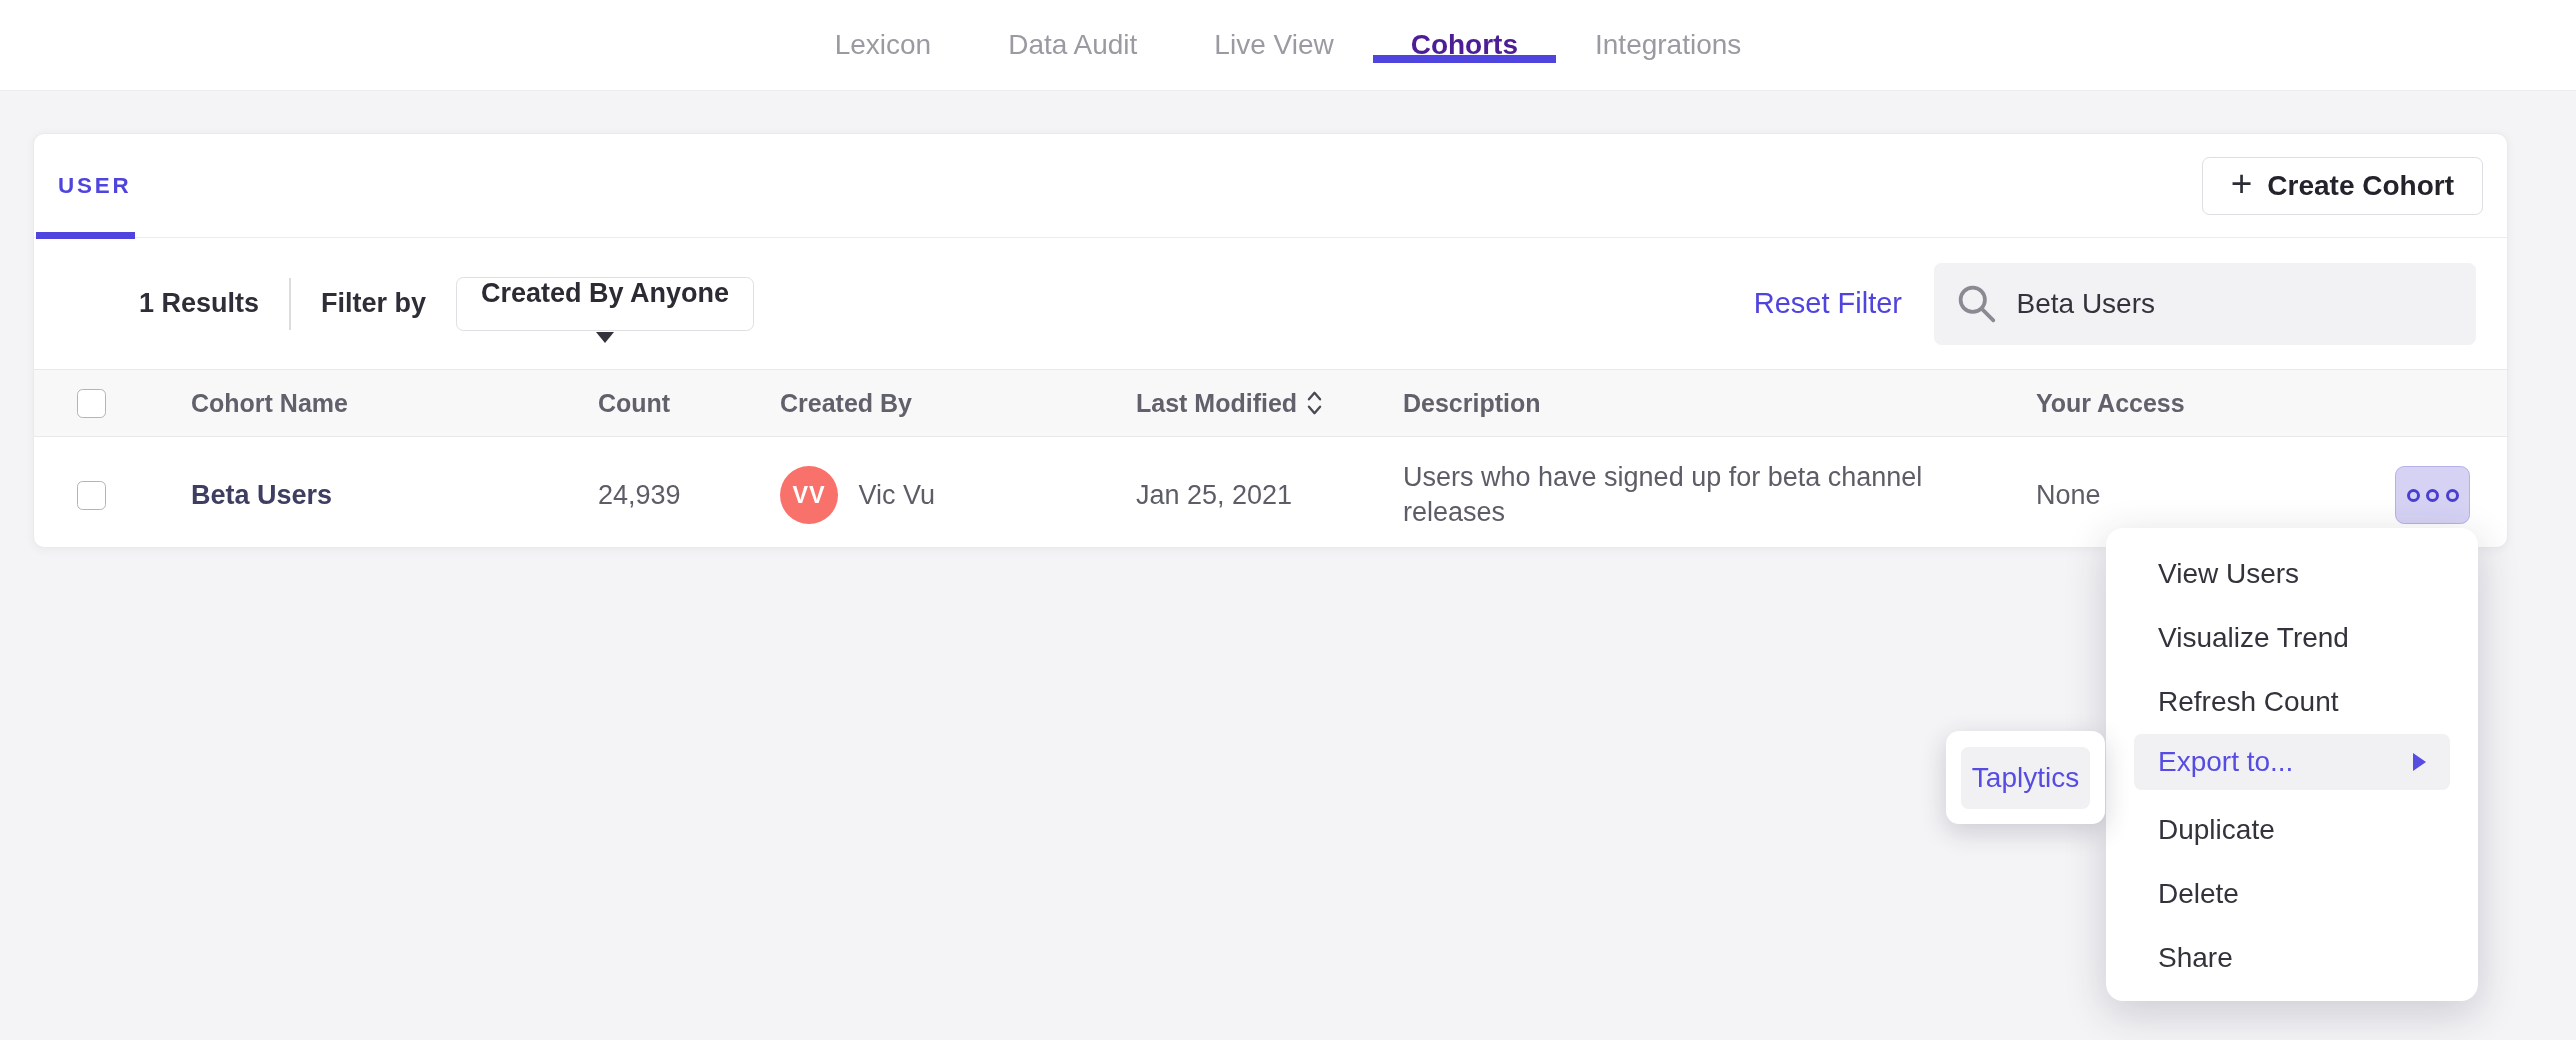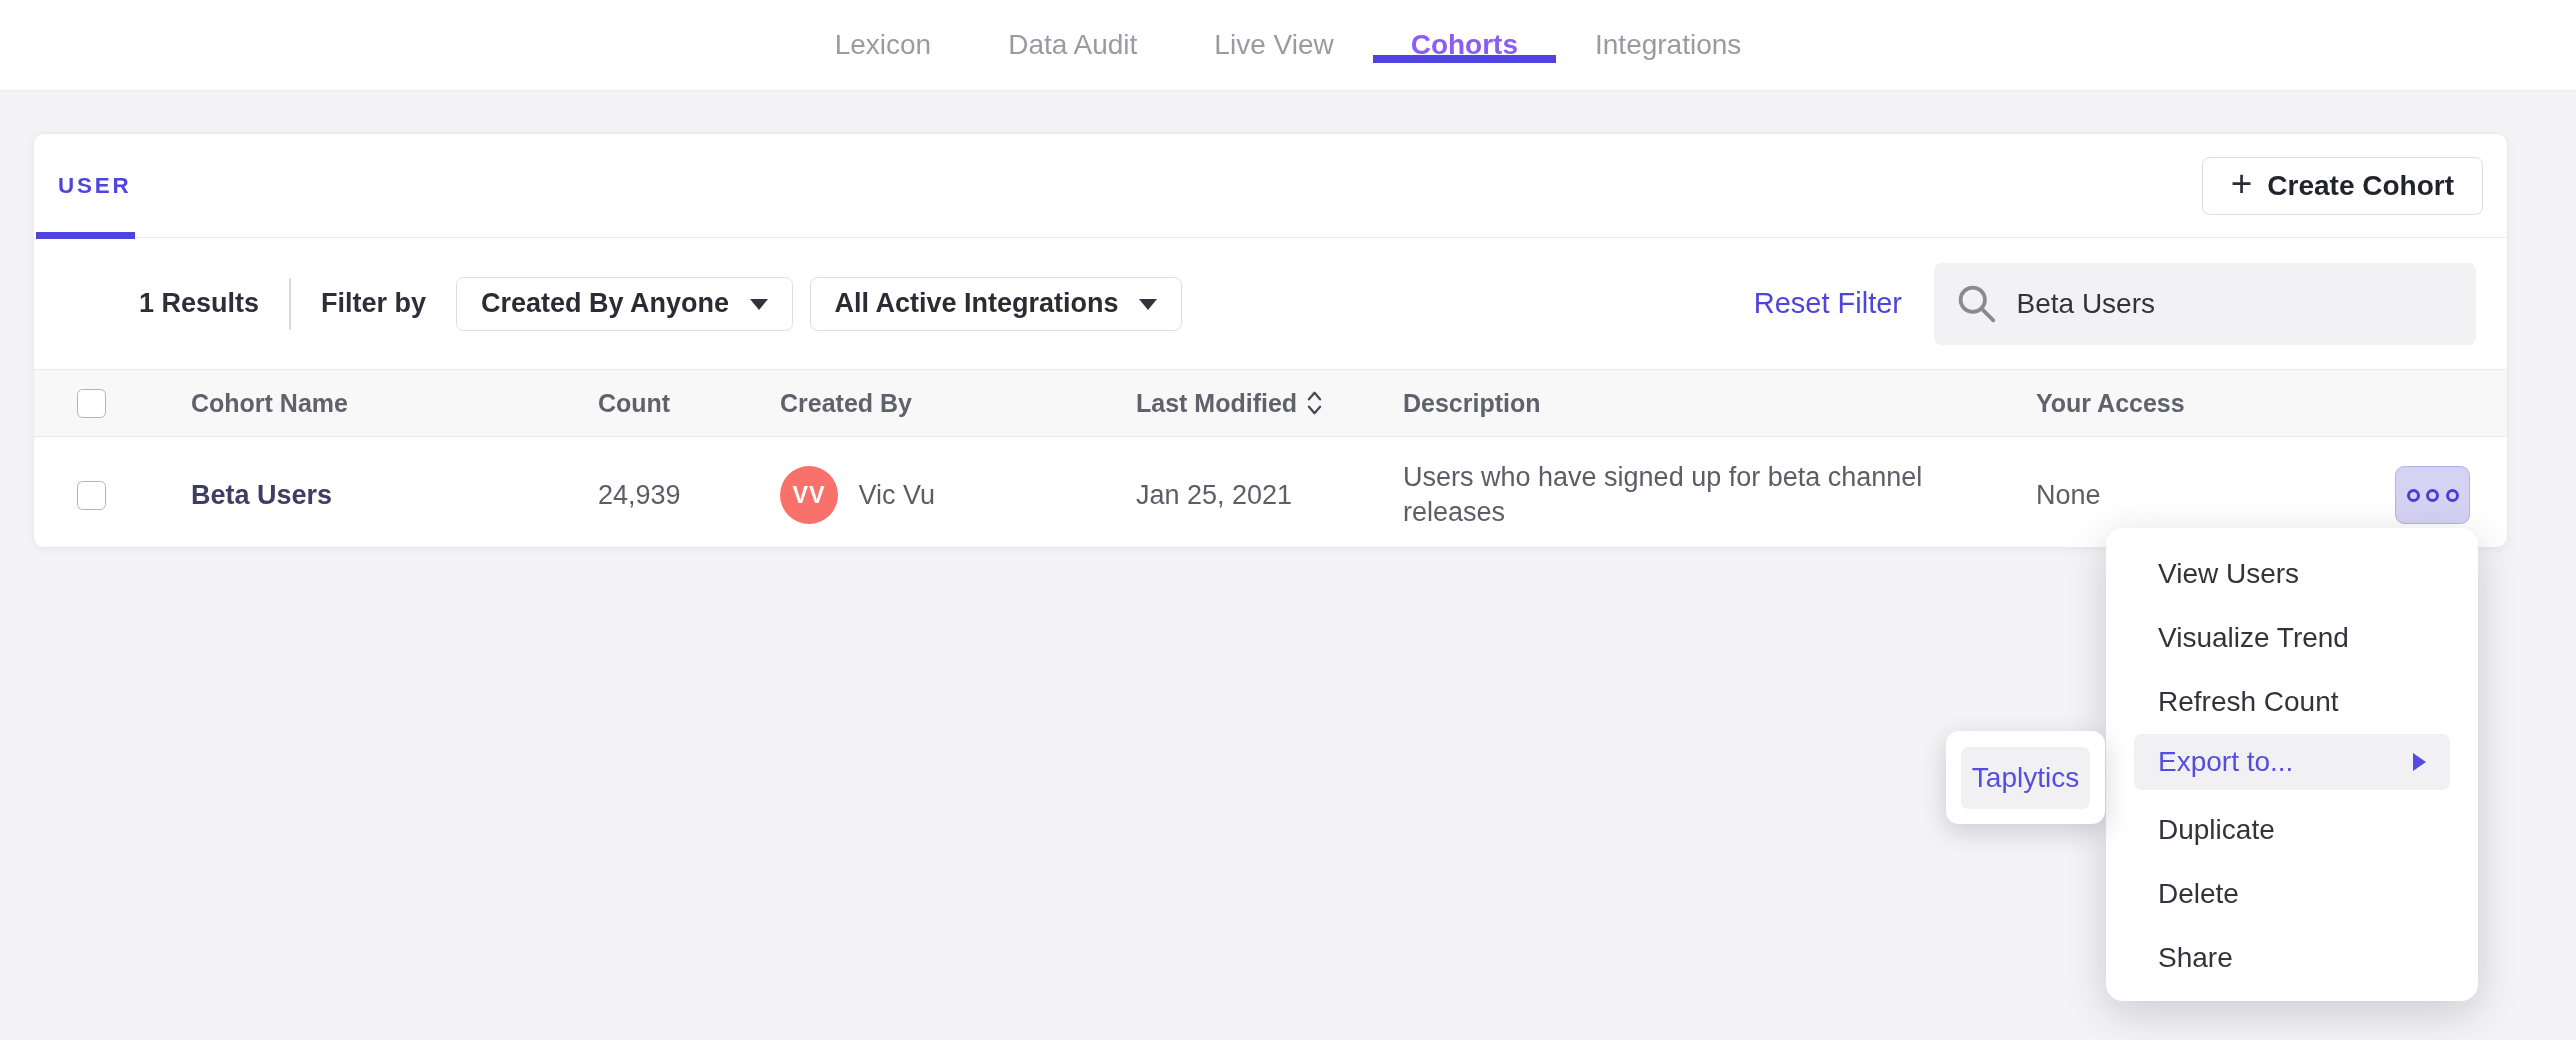--- a/index.html
+++ b/index.html
@@ -15,21 +15,21 @@
   .topbar{
     position:absolute;left:0;top:0;width:2576px;height:90px;
     background:#ffffff;border-bottom:1.9px solid #ececef;
     display:flex;justify-content:center;align-items:center;
   }
   .topnav{display:flex;gap:77px;align-items:stretch;}
   .nav-tab{
     display:flex;align-items:center;position:relative;
     font-size:28px;color:#9a9aa3;cursor:pointer;white-space:nowrap;
   }
-  .nav-tab.active{color:#8b5cf6;font-weight:700;}
+  .nav-tab.active{color:#4c1d95;font-weight:700;}
   .nav-tab.active::after{
     content:"";position:absolute;left:-38px;right:-38px;bottom:-1.9px;height:8.4px;
     background:#4f44dd;
   }
 
   
   .panel{
     position:absolute;left:33px;top:133px;width:2475px;height:415px;
     background:#ffffff;border-radius:11.2px;
     border:0.9px solid #eaeaed;box-sizing:border-box;
@@ -62,21 +62,21 @@
     height:131px;display:flex;align-items:center;
     padding:0 31px 0 43px;box-sizing:border-box;
   }
   .results-count{font-size:27px;font-weight:700;color:#2e2e38;margin-left:62px;white-space:nowrap;}
   .v-divider{width:1.9px;height:52px;background:#dcdcdf;margin:0 30px;}
   .filter-by{font-size:27px;font-weight:600;color:#2e2e38;margin-right:30px;white-space:nowrap;}
   .dropdown{
     height:54px;padding:0 24px;margin-right:17px;
     display:flex;align-items:center;gap:20.5px;
     background:#fff;border:1.9px solid #dfdfe3;border-radius:7.5px;
-    font-family:inherit;font-size:27px;font-weight:600;color:#2b2b33;cursor:pointer;white-space:nowrap;
+    font-family:inherit;font-size:27px;font-weight:600;color:#2b2b33;cursor:pointer;white-space:nowrap;flex-direction:column;
   }
   .caret-down{
     width:0;height:0;border-left:9.3px solid transparent;border-right:9.3px solid transparent;
     border-top:11.2px solid #33333d;margin-top:2.8px;
   }
   .filter-spacer{flex:1;}
   .reset-filter{font-size:29px;color:#4f44dd;cursor:pointer;white-space:nowrap;margin-right:32px;}
   .search-box{
     width:542px;height:82px;background:#f2f2f4;border-radius:7.5px;
     display:flex;align-items:center;padding:0 20.5px;box-sizing:border-box;gap:17px;
@@ -185,24 +185,20 @@
         <span>Create Cohort</span>
       </button>
     </div>
 
     <div class="filter-row">
       <span class="results-count">1 Results</span>
       <span class="v-divider"></span>
       <span class="filter-by">Filter by</span>
       <button class="dropdown">
         <span>Created By Anyone</span>
-        <span class="caret-down"></span>
-      </button>
-      <button class="dropdown">
-        <span>All Active Integrations</span>
         <span class="caret-down"></span>
       </button>
       <span class="filter-spacer"></span>
       <span class="reset-filter">Reset Filter</span>
       <div class="search-box">
         <svg width="43" height="43" viewBox="0 0 46 46" fill="none">
           <circle cx="19" cy="19" r="13" stroke="#8a8a93" stroke-width="4"></circle>
           <line x1="29" y1="29" x2="41" y2="41" stroke="#8a8a93" stroke-width="4" stroke-linecap="round"></line>
         </svg>
         <input class="search-input" type="text" value="Beta Users" style="">

